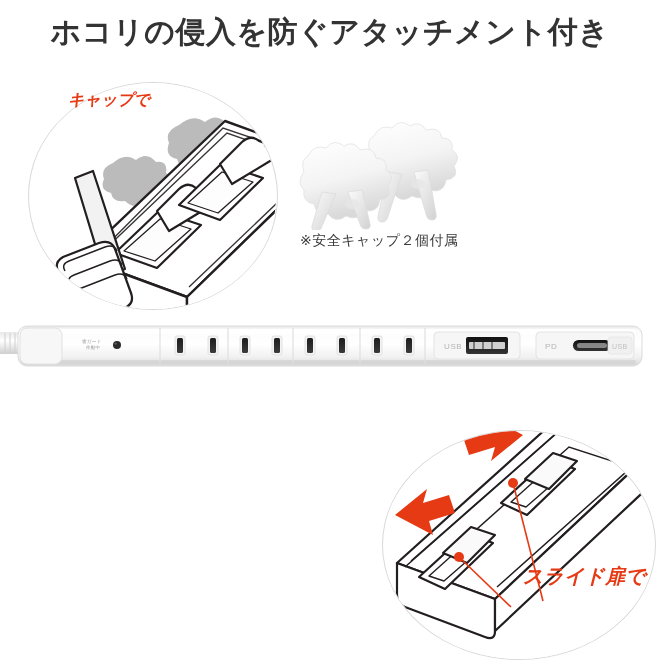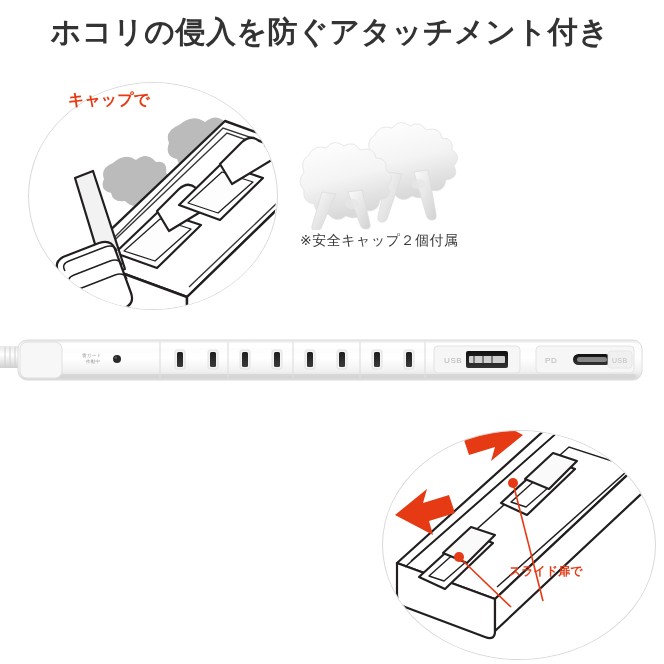--- a/index.html
+++ b/index.html
@@ -54,31 +54,32 @@
     width: 272px;
     height: 228px;
   }
 
   .red-callout {
     position: absolute;
     color: #e63a14;
     font-weight: 700;
     line-height: 1.25;
     white-space: nowrap;
+    font-style: italic;
   }
   #cap-callout {
     left: 68px;
     top: 90px;
     font-size: 16px;
     z-index: 6;
   }
   #slide-callout {
-    left: 509px;
+    left: 523px;
     top: 564px;
-    font-size: 12px;
+    font-size: 20px;
     z-index: 6;
   }
 
   
   .caps-caption {
     position: absolute;
     left: 300px;
     top: 232px;
     font-size: 14px;
     color: #3a3a3a;
@@ -91,21 +92,21 @@
   #caps-photo {
     left: 296px;
     top: 118px;
     width: 186px;
     height: 112px;
   }
 
   
   #power-strip {
     left: 0px;
-    top: 322px;
+    top: 308px;
     width: 664px;
     height: 70px;
   }
 </style>
 </head>
 <body>
 
 <div class="headline">ホコリの侵入を防ぐアタッチメント付き</div>
 
 <div class="circle-inset" id="dust-cap-inset">

